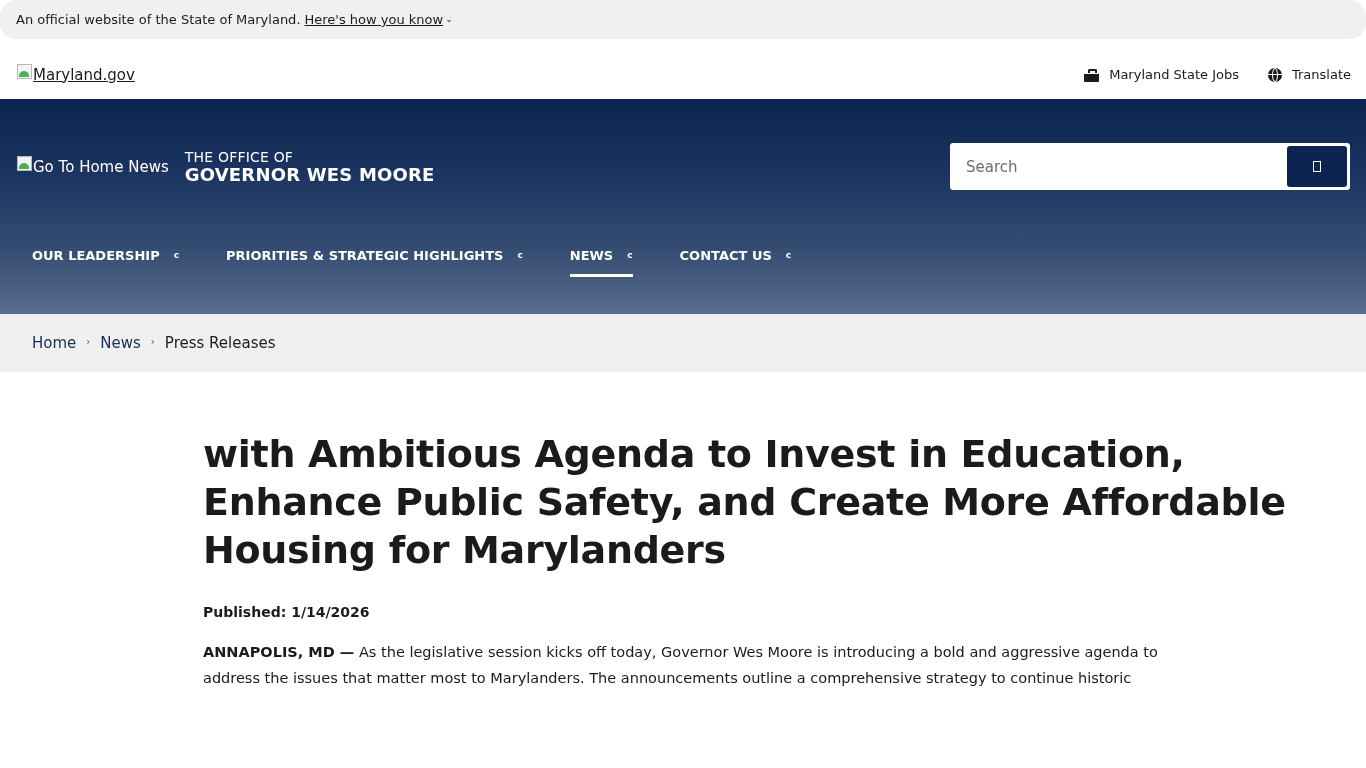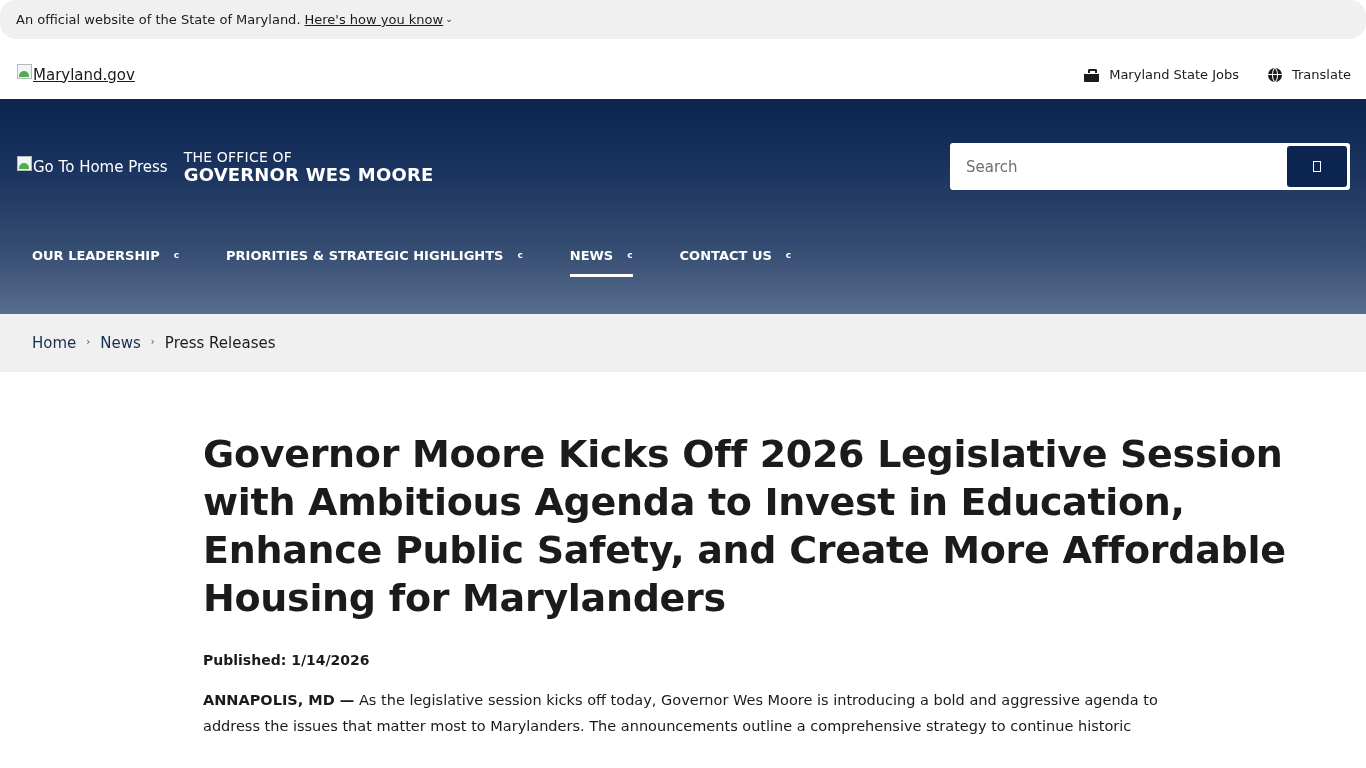--- a/index.html
+++ b/index.html
@@ -86,21 +86,21 @@
       <span class="icon-globe"></span>
       <span>Translate</span>
     </a>
   </div>
 </div>
 
 <div class="header">
   <div class="brand">
     <a class="home-img">
       <span class="broken-img"></span>
-      <span>Go To Home Press</span>
+      <span>Go To Home News</span>
     </a>
     <div class="office">
       <div class="pre">THE OFFICE OF</div>
       <div class="name">GOVERNOR WES MOORE</div>
     </div>
   </div>
 
   <div class="search">
     <input type="text" placeholder="Search" style="">
     <button class="search-btn">
@@ -131,21 +131,20 @@
 <div class="breadcrumb">
   <a class="crumb-link">Home</a>
   <span class="crumb-sep">›</span>
   <a class="crumb-link">News</a>
   <span class="crumb-sep">›</span>
   <span class="crumb-current">Press Releases</span>
 </div>
 
 <div class="article">
   <h1>
-    <span>Governor Moore Kicks Off 2026 Legislative Session</span>
     <span>with Ambitious Agenda to Invest in Education,</span>
     <span>Enhance Public Safety, and Create More Affordable</span>
     <span>Housing for Marylanders</span>
   </h1>
   <div class="published">Published: 1/14/2026</div>
   <p class="lead">
     <span class="line"><span class="dateline">ANNAPOLIS, MD —</span><span> As the legislative session kicks off today, Governor Wes Moore is introducing a bold and aggressive agenda to</span></span>
     <span class="line">address the issues that matter most to Marylanders. The announcements outline a comprehensive strategy to continue historic</span>
   </p>
 </div>

